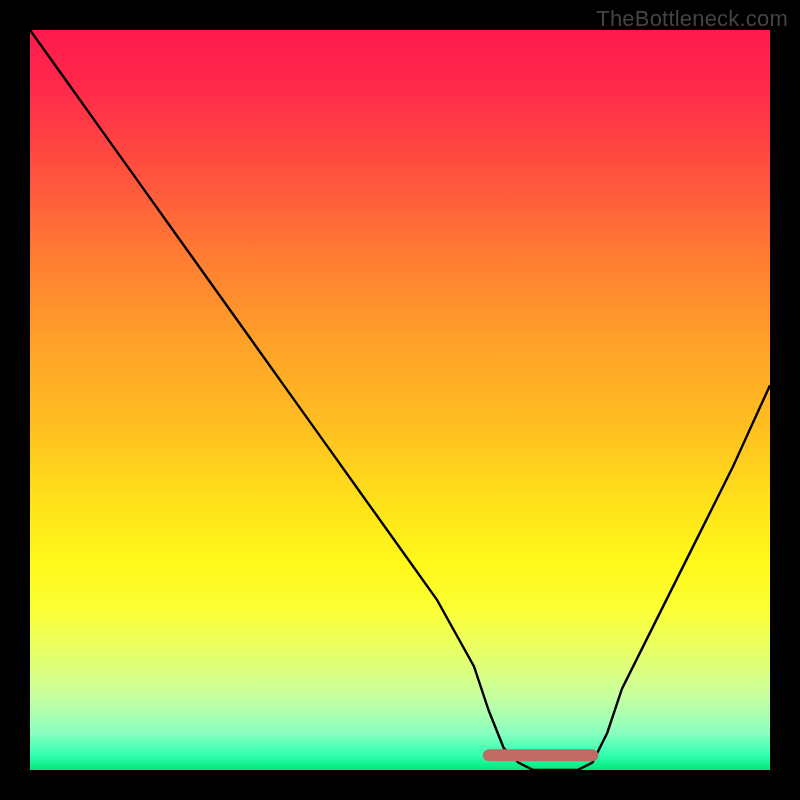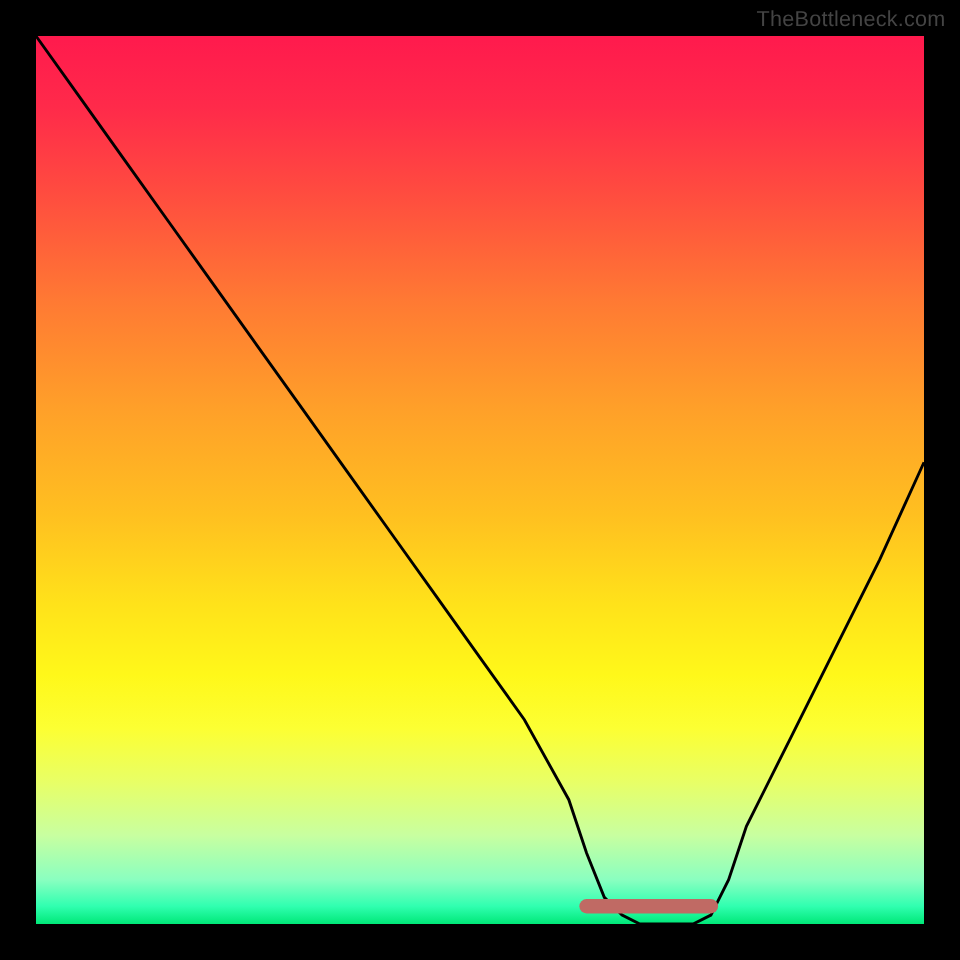--- a/index.html
+++ b/index.html
@@ -15,21 +15,21 @@
     position: relative;
     width: 800px;
     height: 800px;
     background: #000;
   }
   .watermark {
     position: absolute;
     top: 6px;
     right: 12px;
     color: #444;
-    font-size: 18px;
+    font-size: 22px;
     font-weight: 400;
     letter-spacing: 0.2px;
     z-index: 5;
     margin-left: 20px;
   }
   .plot-area {
     position: absolute;
     left: 30px;
     top: 30px;
     width: 740px;

